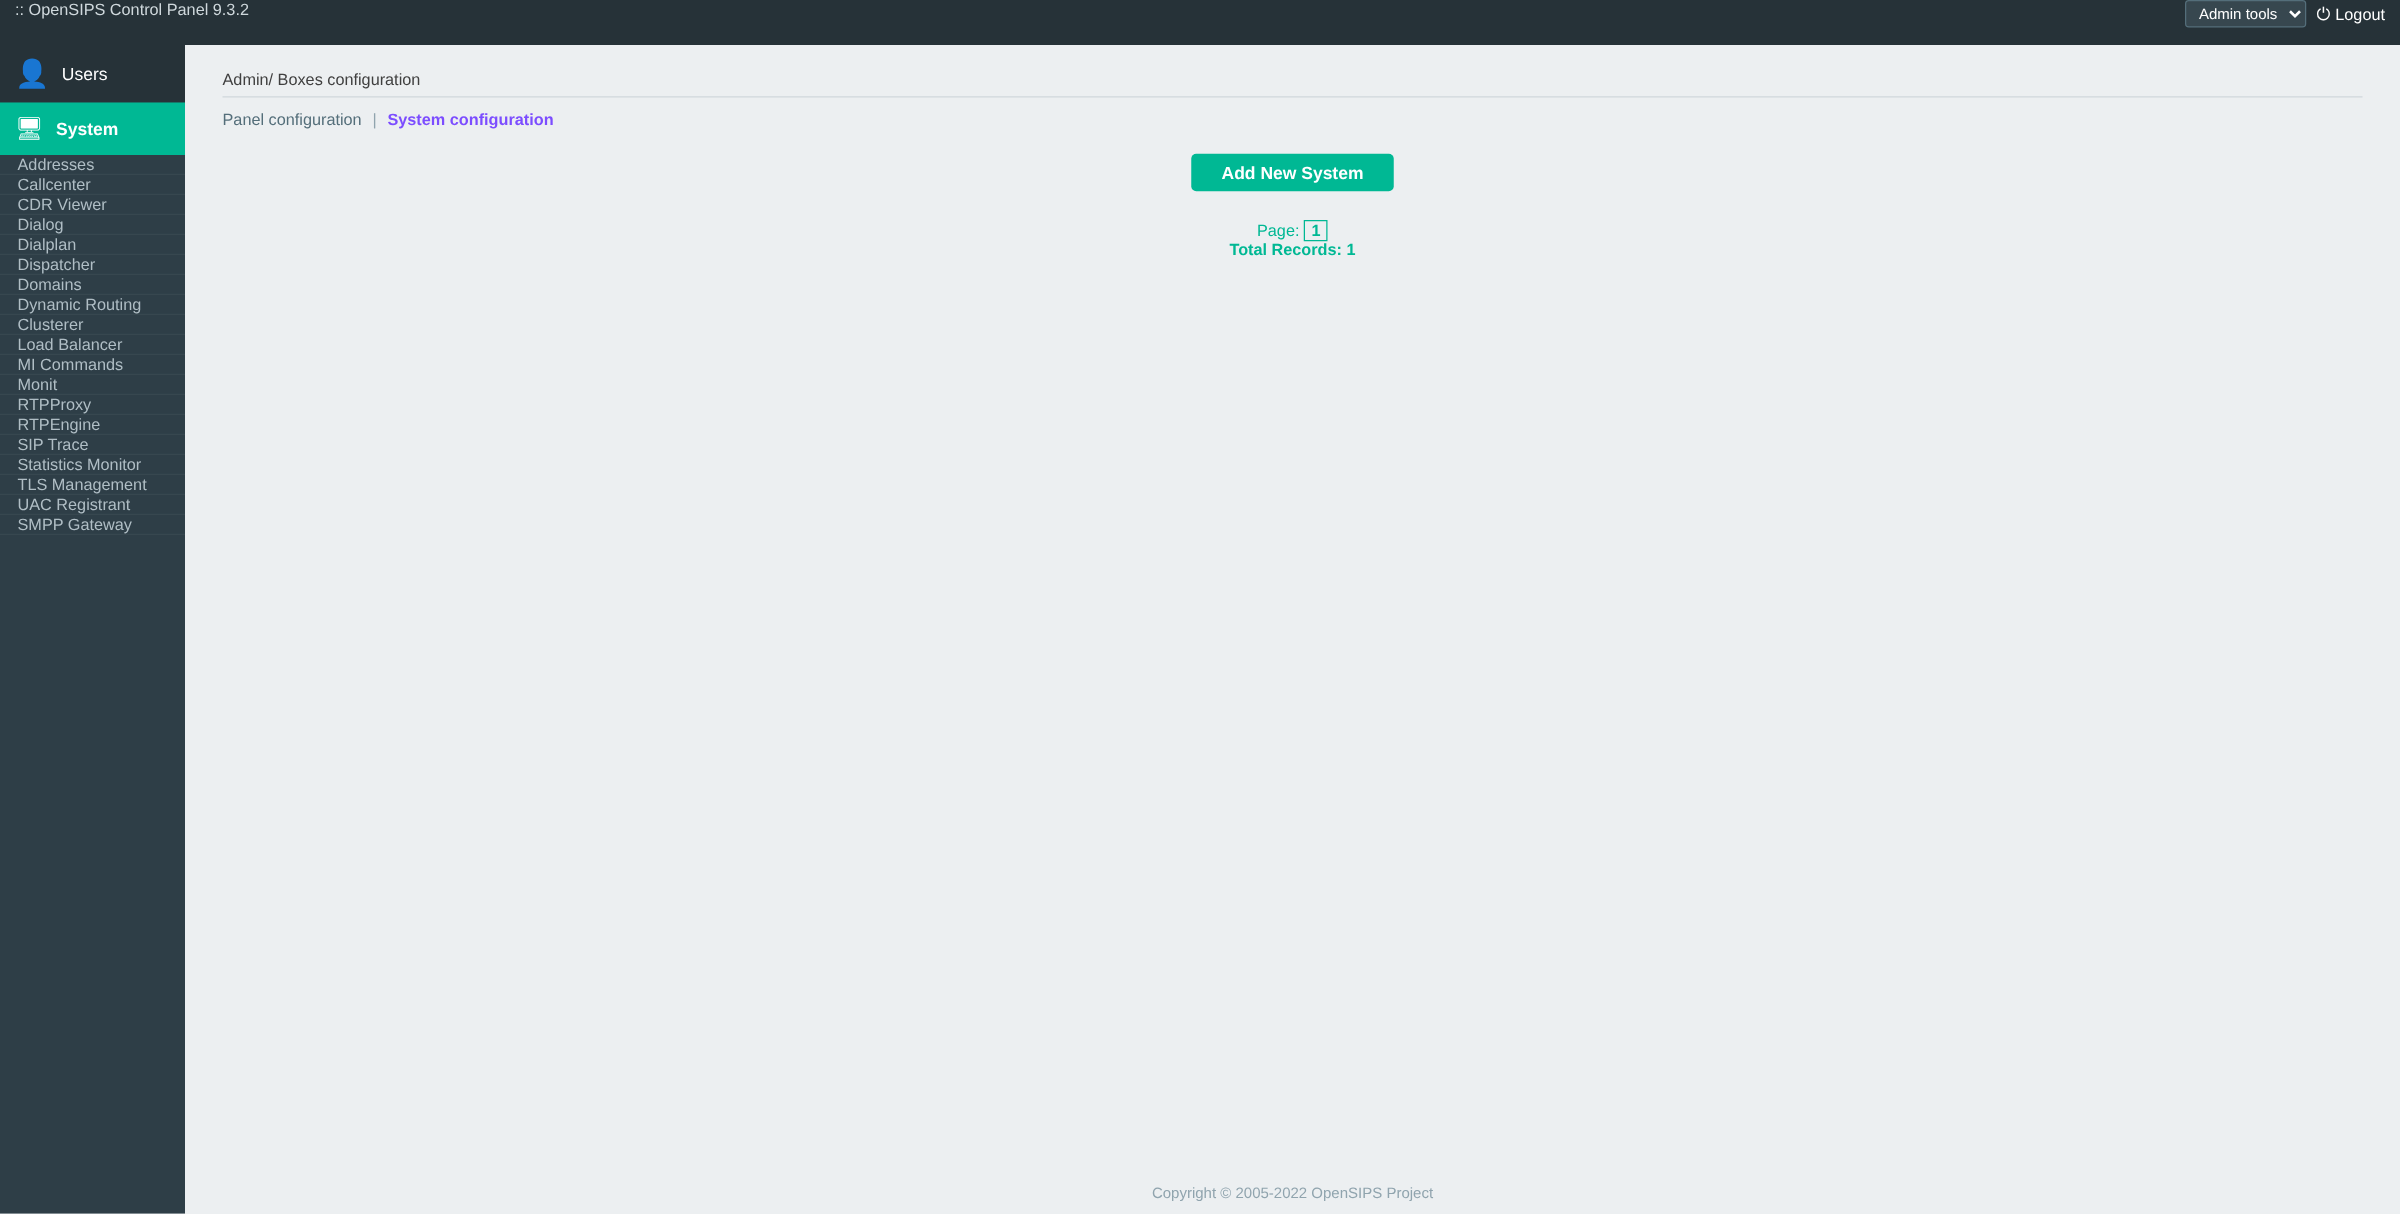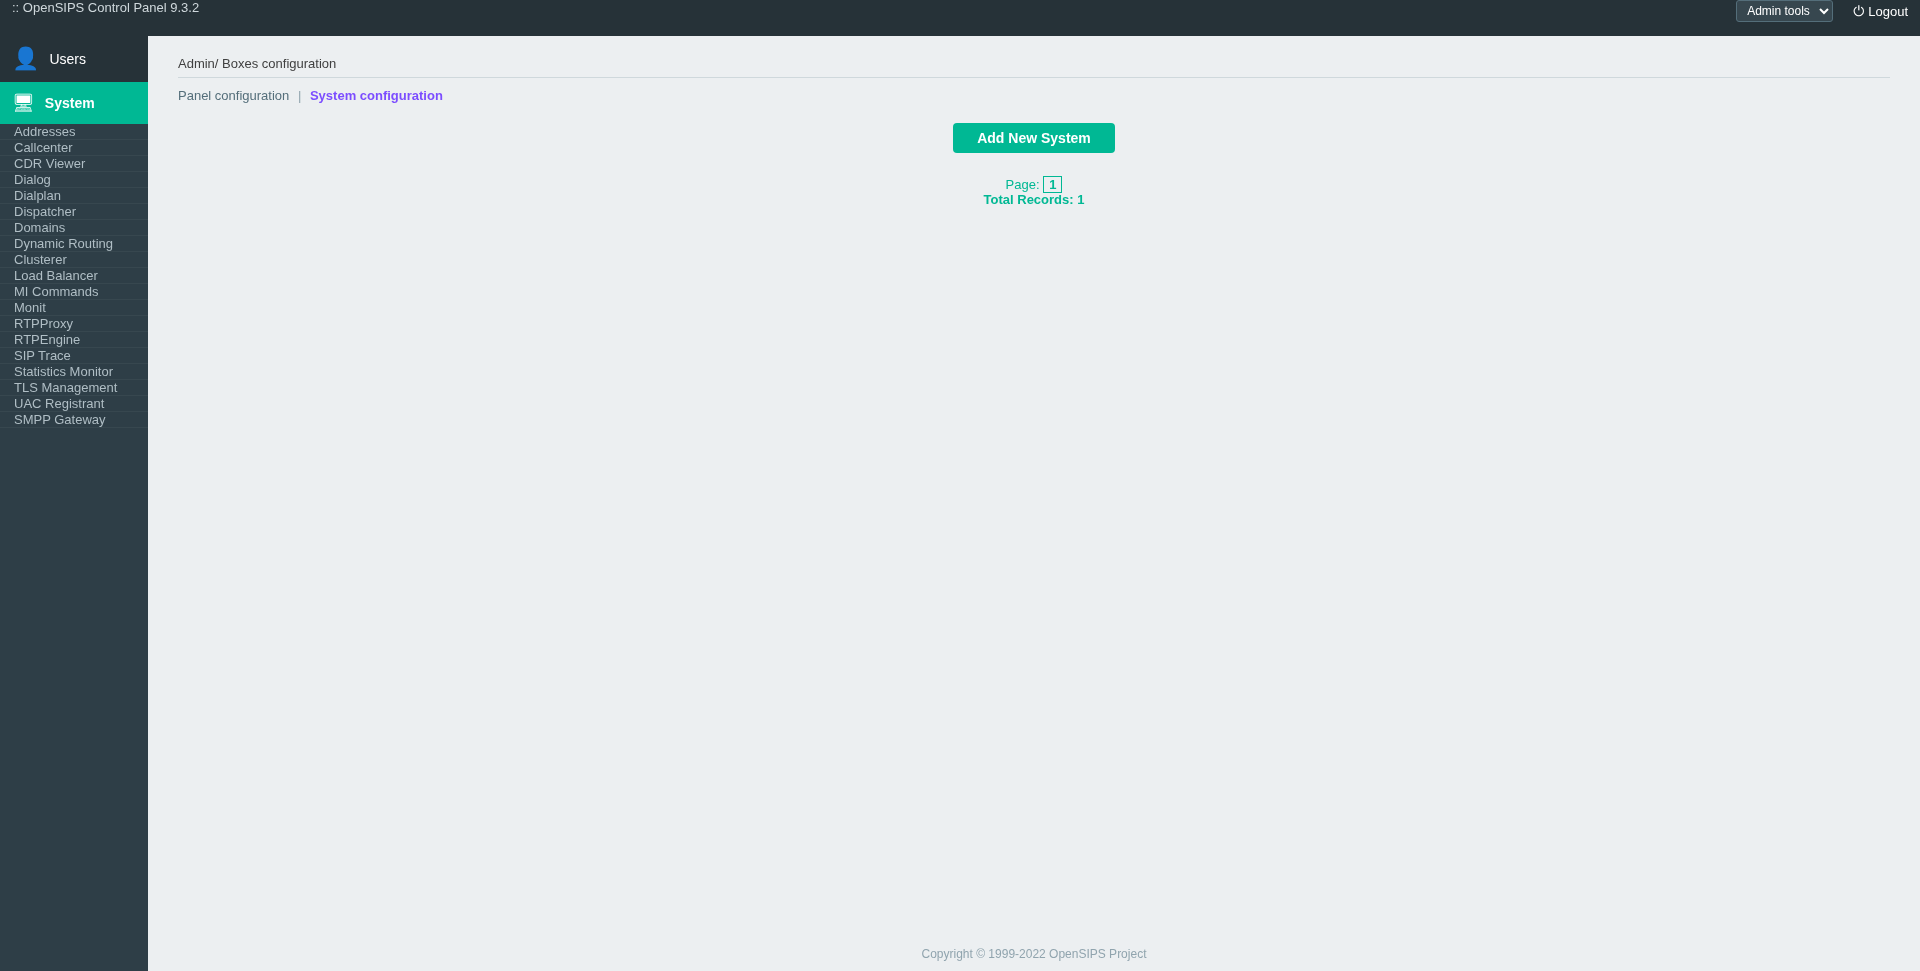--- a/index.html
+++ b/index.html
@@ -10,21 +10,21 @@
       background: #263238;
       color: #fff;
       display: flex;
       align-items: flex-start;
       justify-content: space-between;
       padding: 0 12px;
       height: 36px;
       flex-shrink: 0;
     }
     .topbar-title { font-size: 13px; color: #cfd8dc; }
-    .topbar-right { display: flex; align-items: center; gap: 20px; }
+    .topbar-right { display: flex; align-items: center; gap: 8px; }
     .admin-tools-select {
       background: #37474f;
       color: #fff;
       border: 1px solid #546e7a;
       border-radius: 3px;
       padding: 2px 6px;
       font-size: 12px;
       cursor: pointer;
     }
     .logout-btn {
@@ -310,17 +310,17 @@
             <span>Page:</span>
             <span class="page-num">1</span>
           </span>
           <span class="total-records">Total Records: 1</span>
         </div>
       </div>
 
     </div>
 
     <div class="footer">
-      <span>Copyright © 1999-2022 OpenSIPS Project</span>
+      <span>Copyright © 2005-2022 OpenSIPS Project</span>
     </div>
   </div>
 
 </div>
 
 </body></html>

